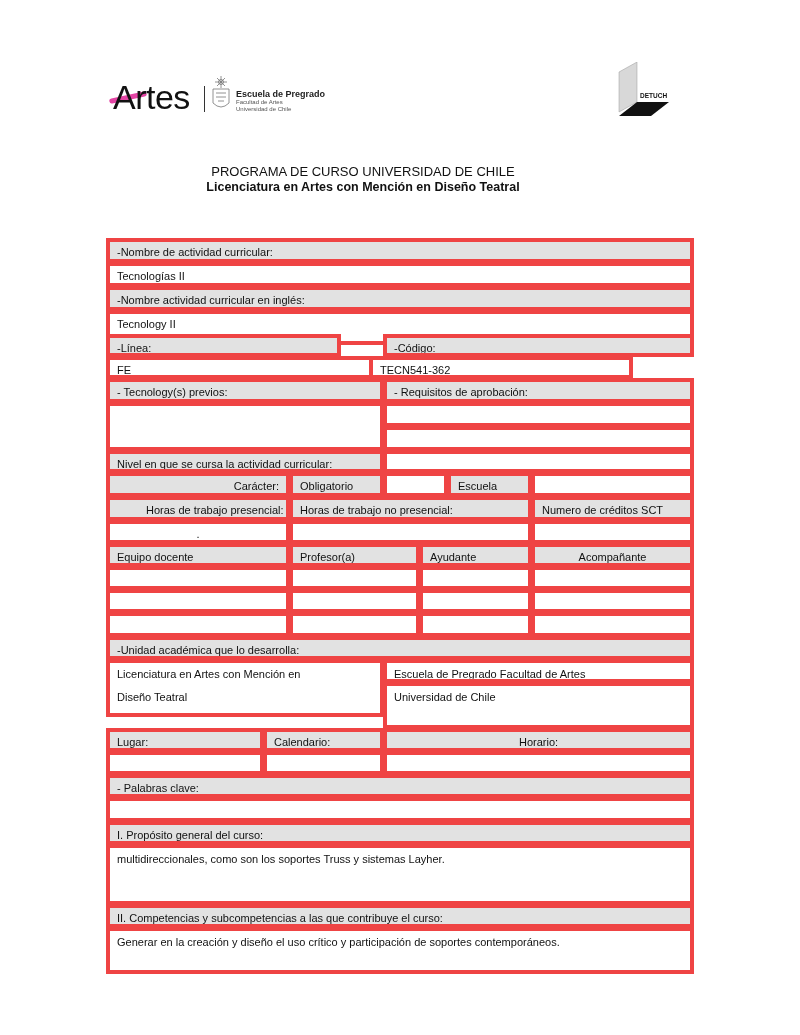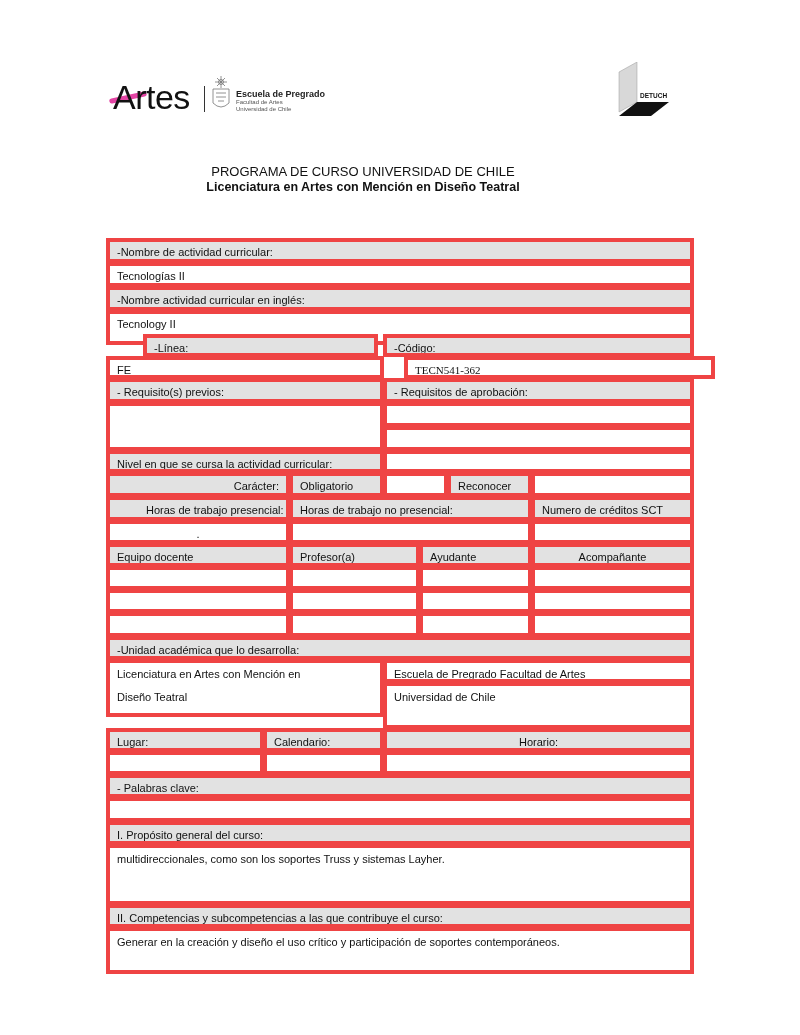--- a/index.html
+++ b/index.html
@@ -62,38 +62,38 @@
 <div class="abs title1">PROGRAMA DE CURSO UNIVERSIDAD DE CHILE</div>
 <div class="abs title2">Licenciatura en Artes con Mención en Diseño Teatral</div>
 
 <div>
 
   <div class="cell g" style="left:106px;top:238px;width:588px;height:25px;">-Nombre de actividad curricular:</div>
   <div class="cell w" style="left:106px;top:262px;width:588px;height:25px;">Tecnologías II</div>
   <div class="cell g" style="left:106px;top:286px;width:588px;height:25px;">-Nombre actividad curricular en inglés:</div>
   <div class="cell w" style="left:106px;top:310px;width:588px;height:35px;">Tecnology II</div>
 
-  <div class="cell g" style="left:106px;top:334px;width:235px;height:23px;margin-left:37px;">-Línea:</div>
+  <div class="cell g" style="left:106px;top:334px;width:235px;height:23px;">-Línea:</div>
   <div class="cell g" style="left:383px;top:334px;width:311px;height:23px;">-Código:</div>
   <div class="cell w" style="left:106px;top:356px;width:278px;height:23px;">FE</div>
-  <div class="cell w" style="left:404px;top:356px;width:311px;height:23px;font-family:Liberation Serif, serif;">TECN541-362</div>
+  <div class="cell w" style="left:369px;top:356px;width:264px;height:23px;">TECN541-362</div>
 
-  <div class="cell g" style="left:106px;top:378px;width:278px;height:25px;">- Requisito(s) previos:</div>
+  <div class="cell g" style="left:106px;top:378px;width:278px;height:25px;">- Tecnology(s) previos:</div>
   <div class="cell g" style="left:383px;top:378px;width:311px;height:25px;">- Requisitos de aprobación:</div>
   <div class="cell w" style="left:106px;top:402px;width:278px;height:49px;"></div>
   <div class="cell w" style="left:383px;top:402px;width:311px;height:25px;"></div>
   <div class="cell w" style="left:383px;top:426px;width:311px;height:25px;"></div>
 
   <div class="cell g" style="left:106px;top:450px;width:278px;height:23px;">Nivel en que se cursa la actividad curricular:</div>
   <div class="cell w" style="left:383px;top:450px;width:311px;height:23px;"></div>
 
   <div class="cell g r" style="left:106px;top:472px;width:184px;height:25px;">Carácter:</div>
   <div class="cell g" style="left:289px;top:472px;width:95px;height:25px;">Obligatorio</div>
   <div class="cell w" style="left:383px;top:472px;width:65px;height:25px;"></div>
-  <div class="cell g" style="left:447px;top:472px;width:85px;height:25px;">Reconocer</div>
+  <div class="cell g" style="left:447px;top:472px;width:85px;height:25px;">Escuela</div>
   <div class="cell w" style="left:531px;top:472px;width:163px;height:25px;"></div>
 
   <div class="cell g" style="left:106px;top:496px;width:184px;height:25px;padding-left:36px;">Horas de trabajo presencial:</div>
   <div class="cell g" style="left:289px;top:496px;width:243px;height:25px;">Horas de trabajo no presencial:</div>
   <div class="cell g" style="left:531px;top:496px;width:163px;height:25px;">Numero de créditos SCT</div>
   <div class="cell w c" style="left:106px;top:520px;width:184px;height:24px;">.</div>
   <div class="cell w" style="left:289px;top:520px;width:243px;height:24px;"></div>
   <div class="cell w" style="left:531px;top:520px;width:163px;height:24px;"></div>
 
   <div class="cell g" style="left:106px;top:543px;width:184px;height:24px;">Equipo docente</div>

